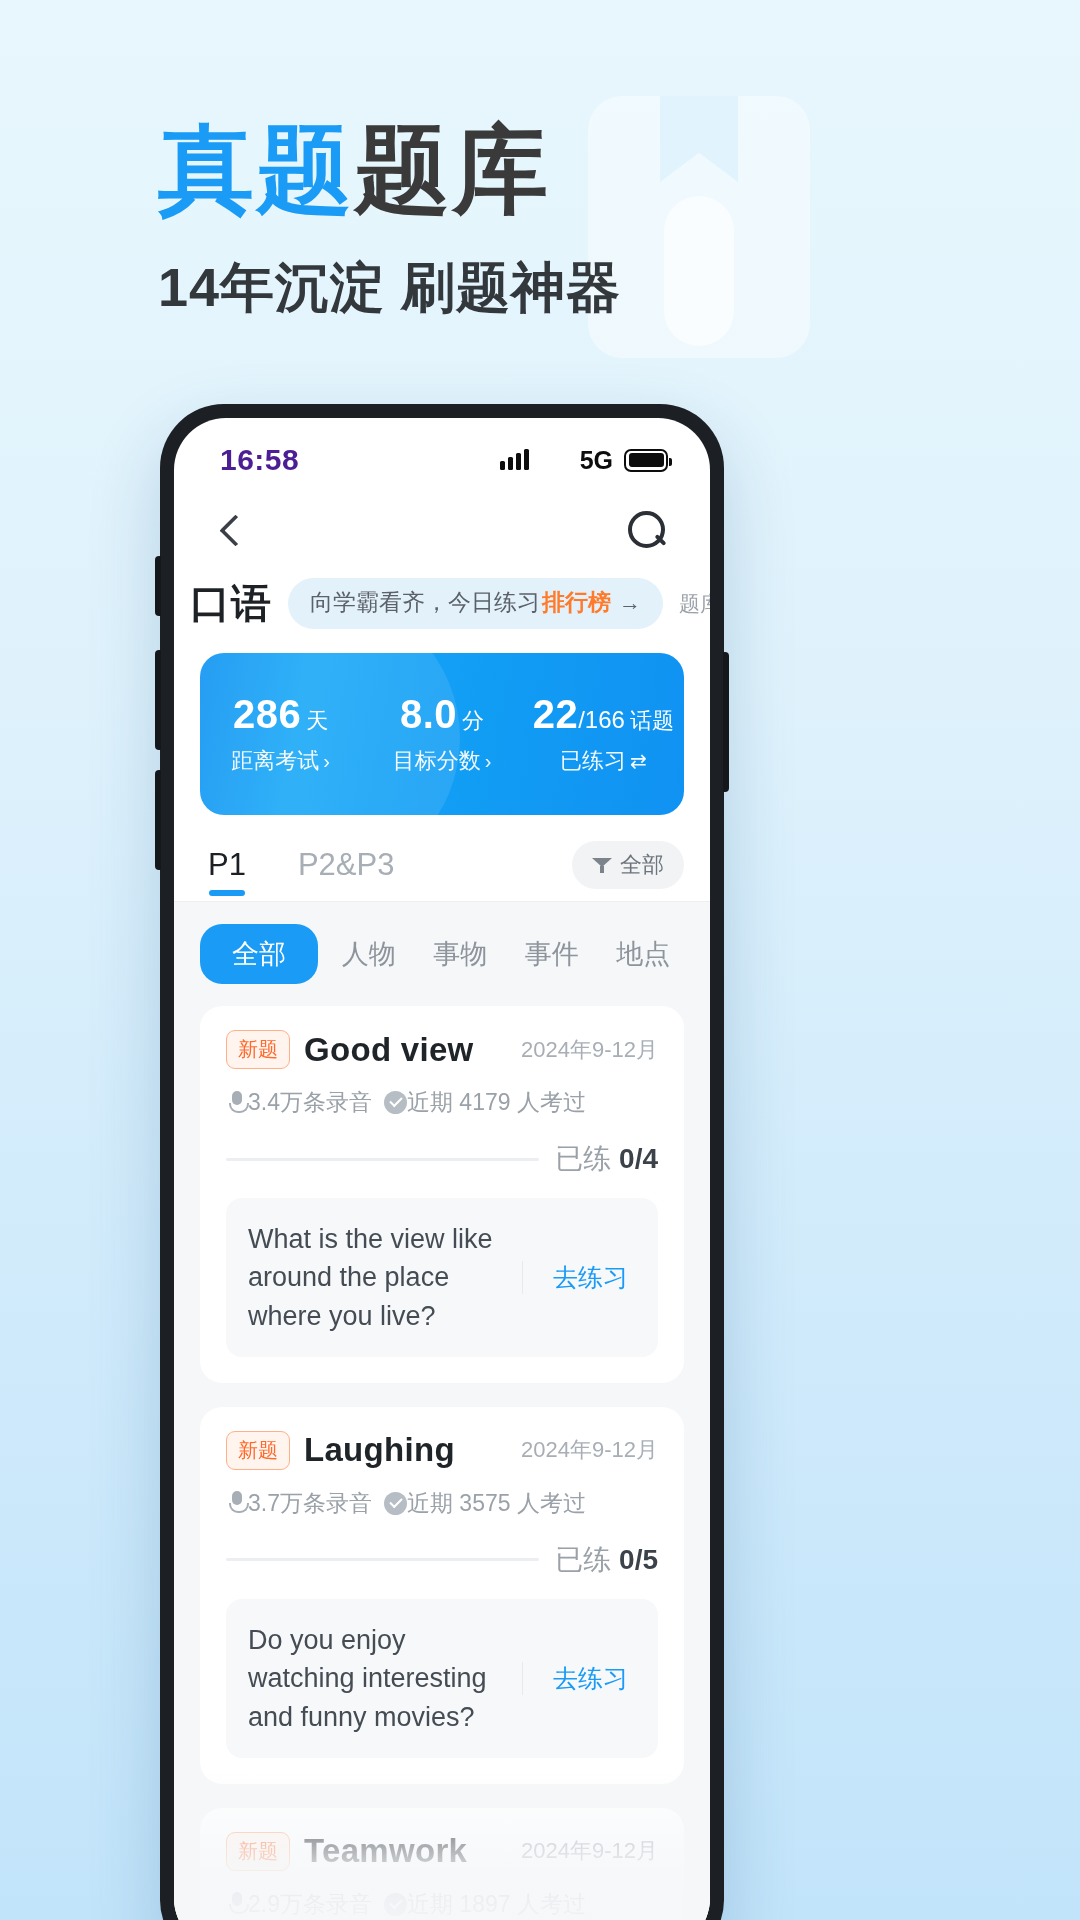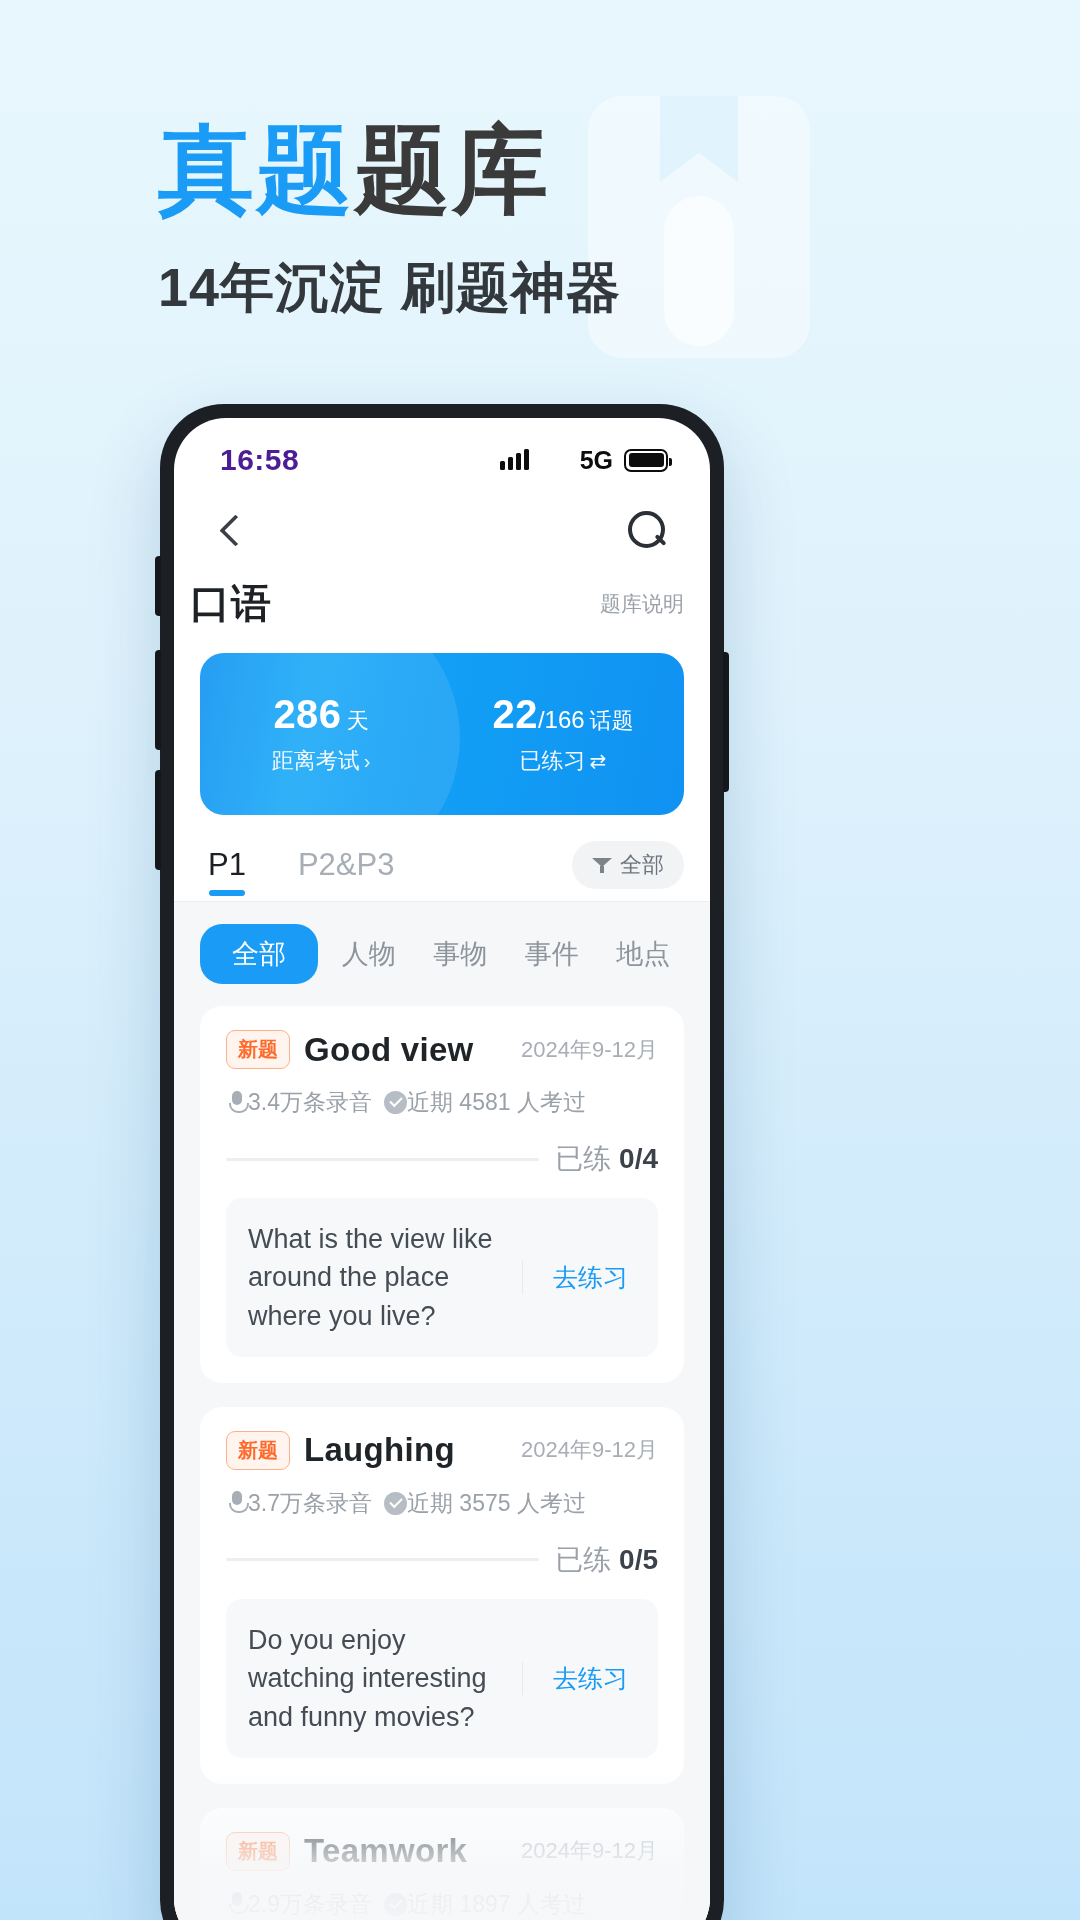--- a/index.html
+++ b/index.html
@@ -228,21 +228,21 @@
   
   .cards { padding: 0 26px; }
   .card {
     background: #fff; border-radius: 22px;
     padding: 24px 26px 26px 26px;
     margin-bottom: 24px;
   }
   .card-head { display: flex; align-items: center; gap: 14px; }
   .badge-new {
     border: 1.6px solid #ffb089; color: #ff6a2b; background: #fff4ee;
-    border-radius: 9px; font-size: 20px; padding: 5px 11px; white-space: nowrap; font-weight: bold;
+    border-radius: 9px; font-size: 20px; padding: 5px 11px; white-space: nowrap;
   }
   .card-title { font-size: 33px; font-weight: 600; color: #1f2428; letter-spacing: 0.3px; }
   .card-date { margin-left: auto; font-size: 22px; color: #a8aeb5; white-space: nowrap; }
 
   .card-meta {
     display: flex; align-items: center; 
     margin-top: 18px; font-size: 23px; color: #9aa1a8;
   }
   .mic-ico { width: 22px; height: 26px; position: relative; display: inline-block; }
   .mic-ico::before {
@@ -340,33 +340,46 @@
       </div>
     </div>
 
     <div class="navrow">
       <div class="back-ico"></div>
       <div class="search-ico"></div>
     </div>
 
     <div class="titlerow">
       <div class="page-title">口语</div>
+      <div class="promo">
+        <span>向学霸看齐，今日练习</span>
+            <span class="hot">排行榜</span>
+            <span class="arw">→</span>
+      </div>
       <div class="tiku">
         <span>题库说明</span>
 
       </div>
     </div>
 
     <div class="stats">
       <div class="stat">
         <div class="stat-top">
           <span class="stat-num">286</span><span class="stat-unit">天</span>
         </div>
         <div class="stat-sub">
           <span>距离考试</span><span class="chev">›</span>
+        </div>
+      </div>
+      <div class="stat">
+        <div class="stat-top">
+          <span class="stat-num">8.0</span><span class="stat-unit">分</span>
+        </div>
+        <div class="stat-sub">
+          <span>目标分数</span><span class="chev">›</span>
         </div>
       </div>
       <div class="stat">
         <div class="stat-top">
           <span class="stat-num">22</span><span class="stat-den">/166</span><span class="stat-unit">话题</span>
         </div>
         <div class="stat-sub">
           <span>已练习</span><span class="chev">⇄</span>
         </div>
       </div>
@@ -398,21 +411,21 @@
           <div class="card-head">
             <span class="badge-new">新题</span>
             <span class="card-title">Good view</span>
             <span class="card-date">2024年9-12月</span>
           </div>
           <div class="card-meta">
             <span class="mic-ico"></span>
             <span>3.4万条录音</span>
             <span class="meta-gap"></span>
             <span class="check-ico"></span>
-            <span>近期 4581 人考过</span>
+            <span>近期 4179 人考过</span>
           </div>
           <div class="card-progress">
             <span class="track"></span>
             <span class="prog-label">
               <span>已练</span>
               <b>0/4</b>
             </span>
           </div>
           <div class="qbox">
             <div class="qtext">What is the view like around the place where you live?</div>

